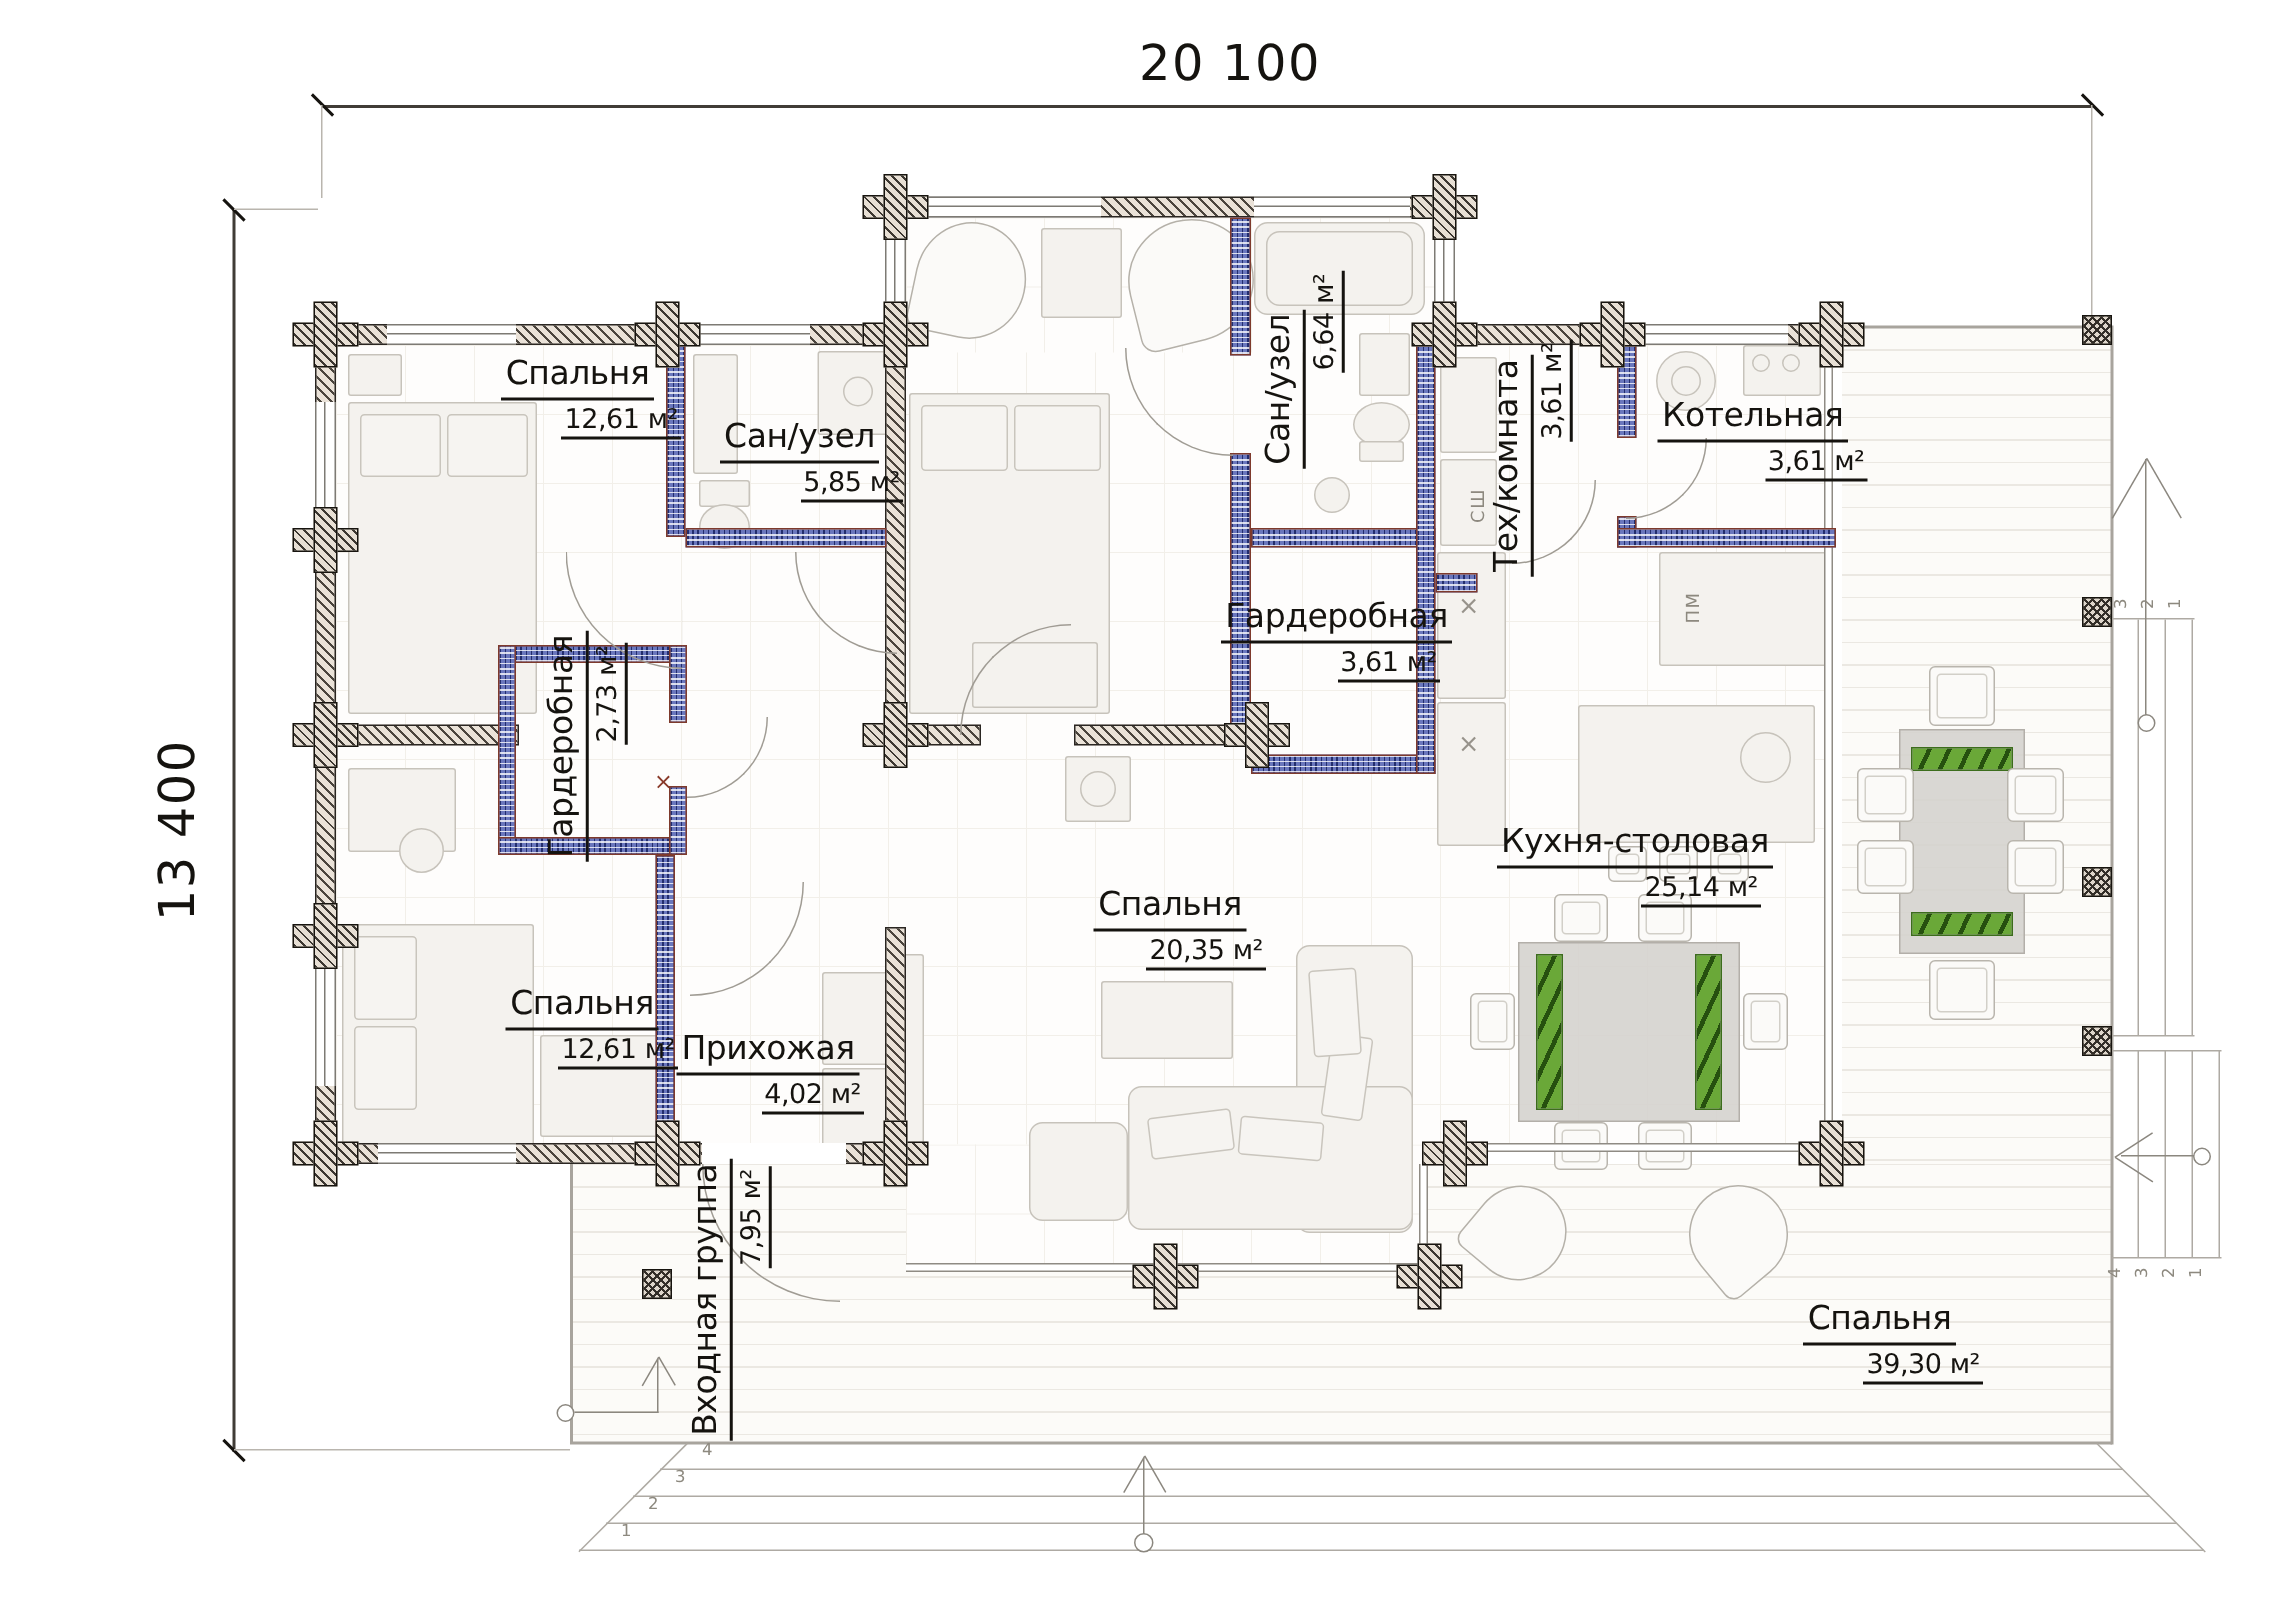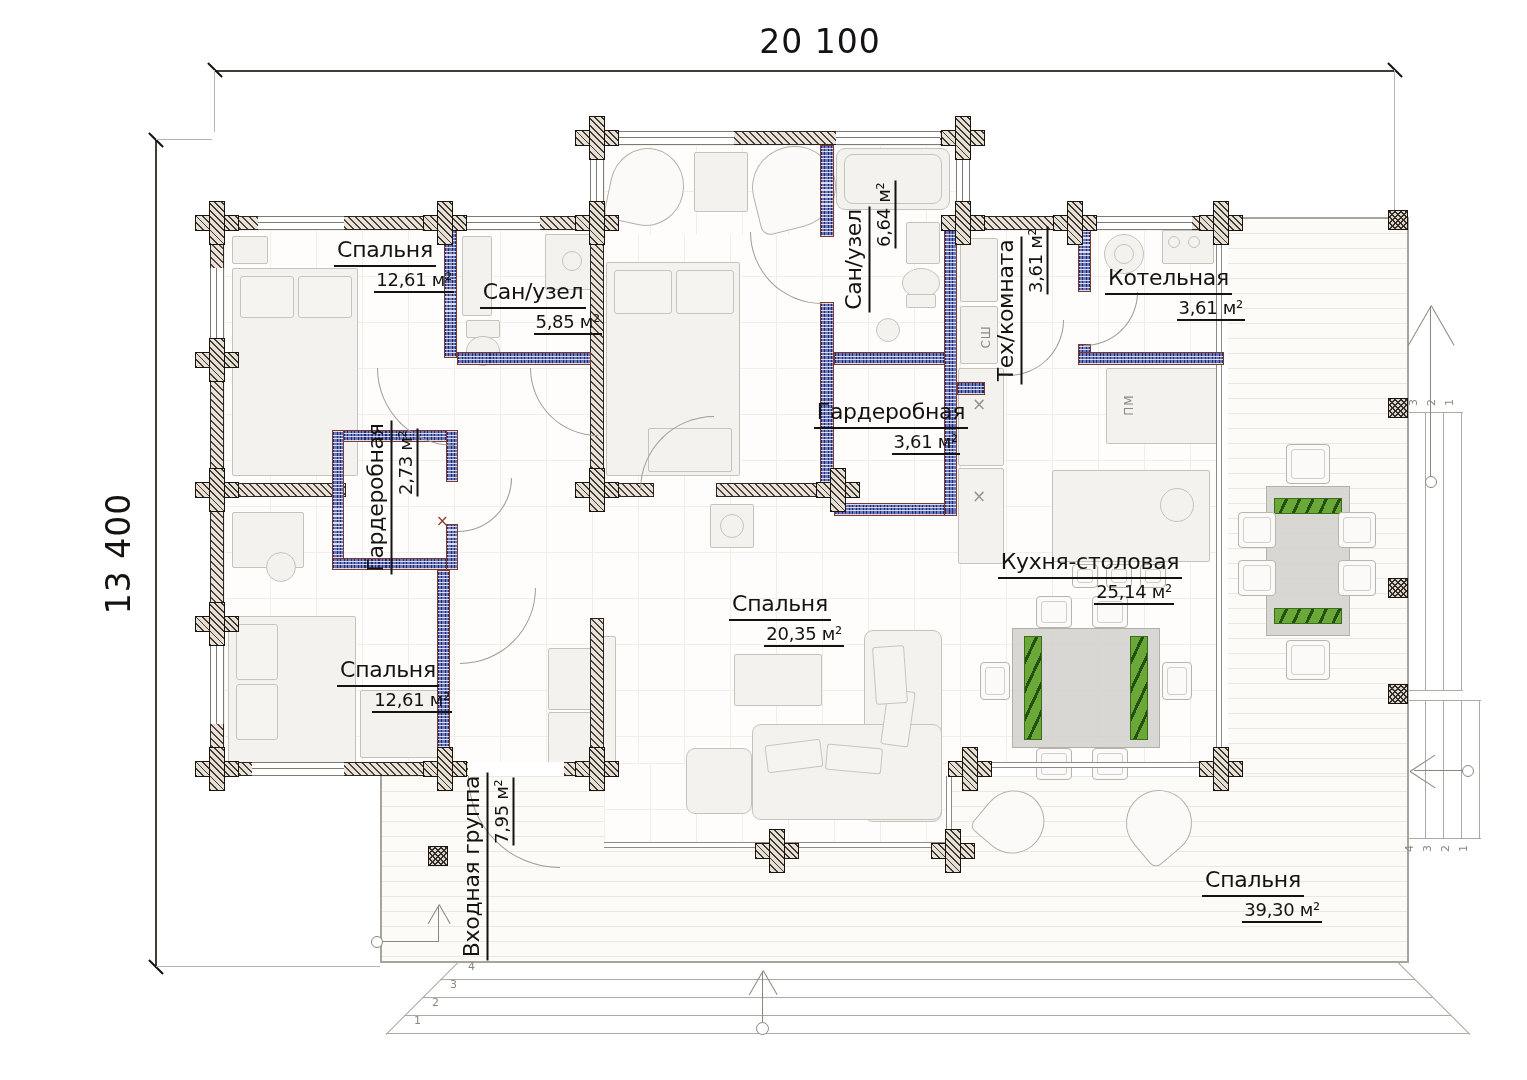--- a/index.html
+++ b/index.html
@@ -476,20 +476,24 @@
     <span class="ar"><span class="aru">20,35 м²</span></span>
   </div>
   <div class="abs rlabel" style="left:990px;top:548px;width:200px;">
     <span class="nm">Кухня-столовая</span>
     <span class="ar"><span class="aru">25,14 м²</span></span>
   </div>
   <div class="abs rlabel" style="left:308px;top:656px;width:160px;">
     <span class="nm">Спальня</span>
     <span class="ar"><span class="aru">12,61 м²</span></span>
   </div>
+  <div class="abs rlabel" style="left:432px;top:686px;width:160px;">
+    <span class="nm">Прихожая</span>
+    <span class="ar"><span class="aru">4,02 м²</span></span>
+  </div>
   <div class="abs rlabel vert" style="left:381px;top:838px;width:210px;">
     <span class="nm">Входная группа</span>
     <span class="ar"><span class="aru">7,95 м²</span></span>
   </div>
   <div class="abs rlabel" style="left:1168px;top:866px;width:170px;">
     <span class="nm">Спальня</span>
     <span class="ar"><span class="aru">39,30 м²</span></span>
   </div>
 
 </div>

